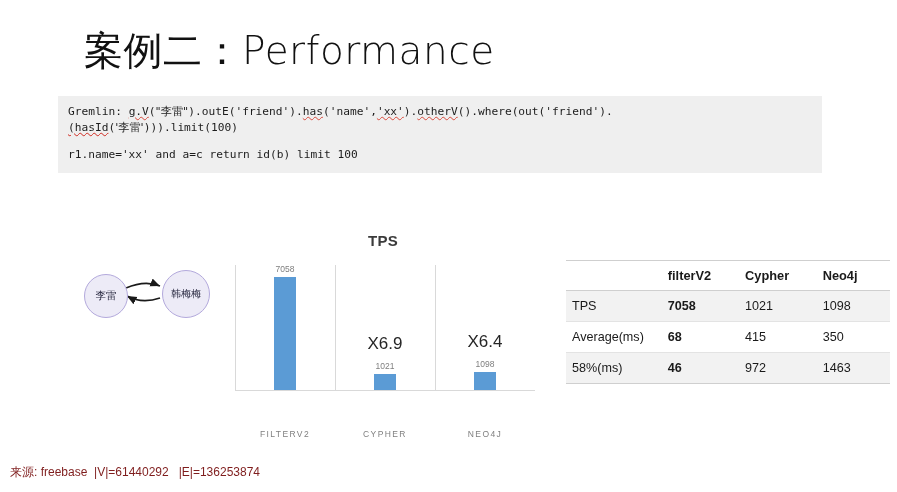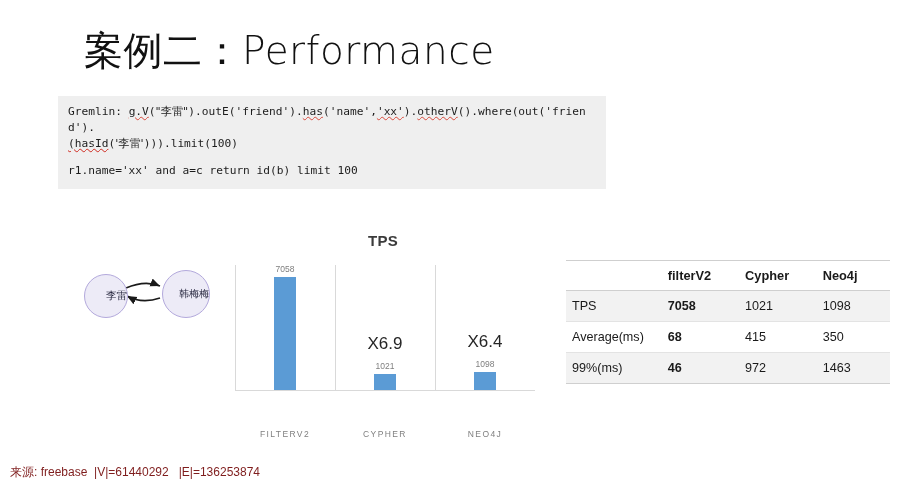--- a/index.html
+++ b/index.html
@@ -28,21 +28,21 @@
   }
   #slide-title .lat {
     font-family: "DejaVu Sans", "Liberation Sans", sans-serif;
     font-weight: 300;
   }
 
   
   #code-block {
     position: absolute;
     left: 58px; top: 96px;
-    width: 548px;
+    width: 764px;
     padding: 8px 10px 10px 10px;
     box-sizing: border-box;
     background: #efefef;
     font-family: "DejaVu Sans Mono", "Liberation Mono", monospace;
     font-size: 11.2px;
     line-height: 1.42;
     color: #1c1c1c;
   }
   #code-block .code-line { white-space: pre-wrap; word-break: break-all; }
   #code-block .spacer { height: 11px; }
@@ -67,21 +67,21 @@
     position: absolute;
     left: 70px; top: 262px;
     width: 150px; height: 66px;
   }
   .graph-node {
     position: absolute;
     width: 42px; height: 42px;
     border-radius: 50%;
     background: #edebf7;
     border: 1.4px solid #b3a9dc;
-    display: flex; align-items: center; justify-content: flex-end;
+    display: flex; align-items: center; justify-content: center;
     font-family: "DejaVu Sans", "Liberation Sans", sans-serif;
     font-size: 10.5px;
     color: #22223a;
   }
   #graph-node-left  { left: 14px; top: 12px; }
   #graph-node-right { left: 92px; top: 8px; width: 46px; height: 46px; font-size: 10px; }
 
   
   #bar-chart {
     position: absolute;
@@ -273,21 +273,21 @@
       <td class="col-b">1021</td>
       <td class="col-c">1098</td>
     </tr>
     <tr>
       <td class="col-label">Average(ms)</td>
       <td class="col-a val-bold">68</td>
       <td class="col-b">415</td>
       <td class="col-c">350</td>
     </tr>
     <tr class="shaded">
-      <td class="col-label">99%(ms)</td>
+      <td class="col-label">58%(ms)</td>
       <td class="col-a val-bold">46</td>
       <td class="col-b">972</td>
       <td class="col-c">1463</td>
     </tr>
   </tbody>
 </table>
 
 <div id="source-footer"><span>来源: freebase</span>  <span>|V|=61440292</span>   <span>|E|=136253874</span></div>
 
 </body></html>

